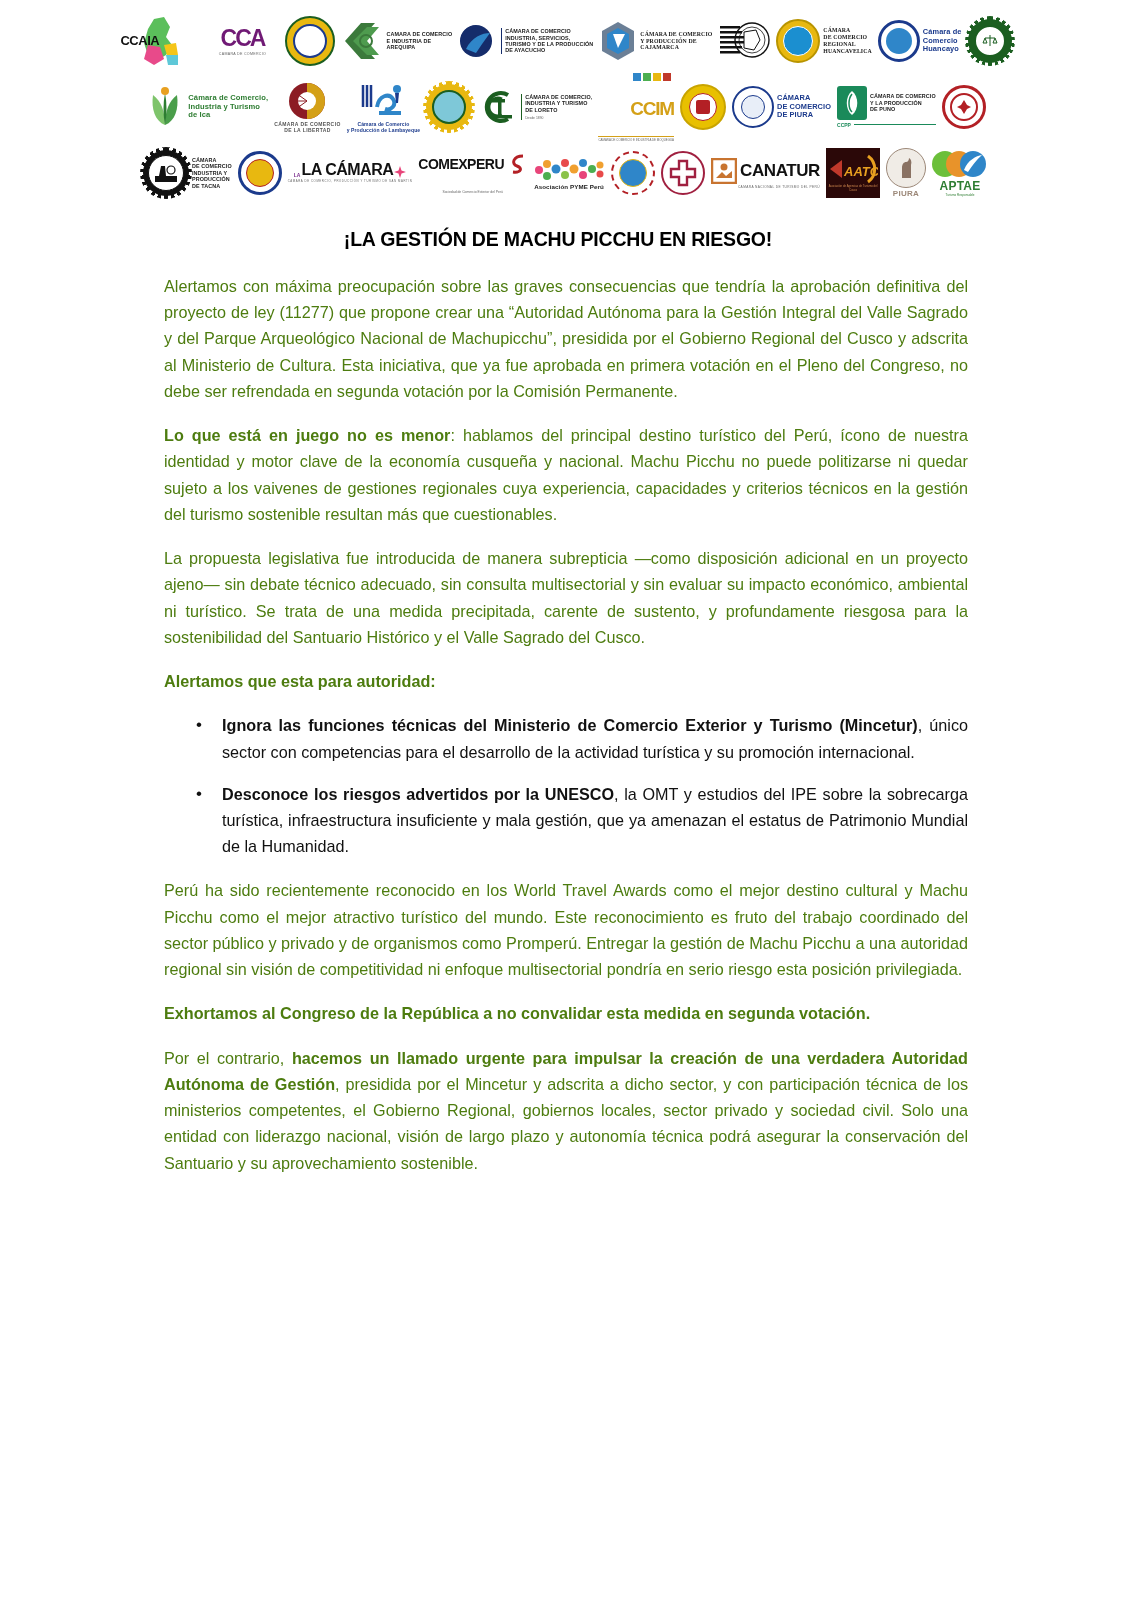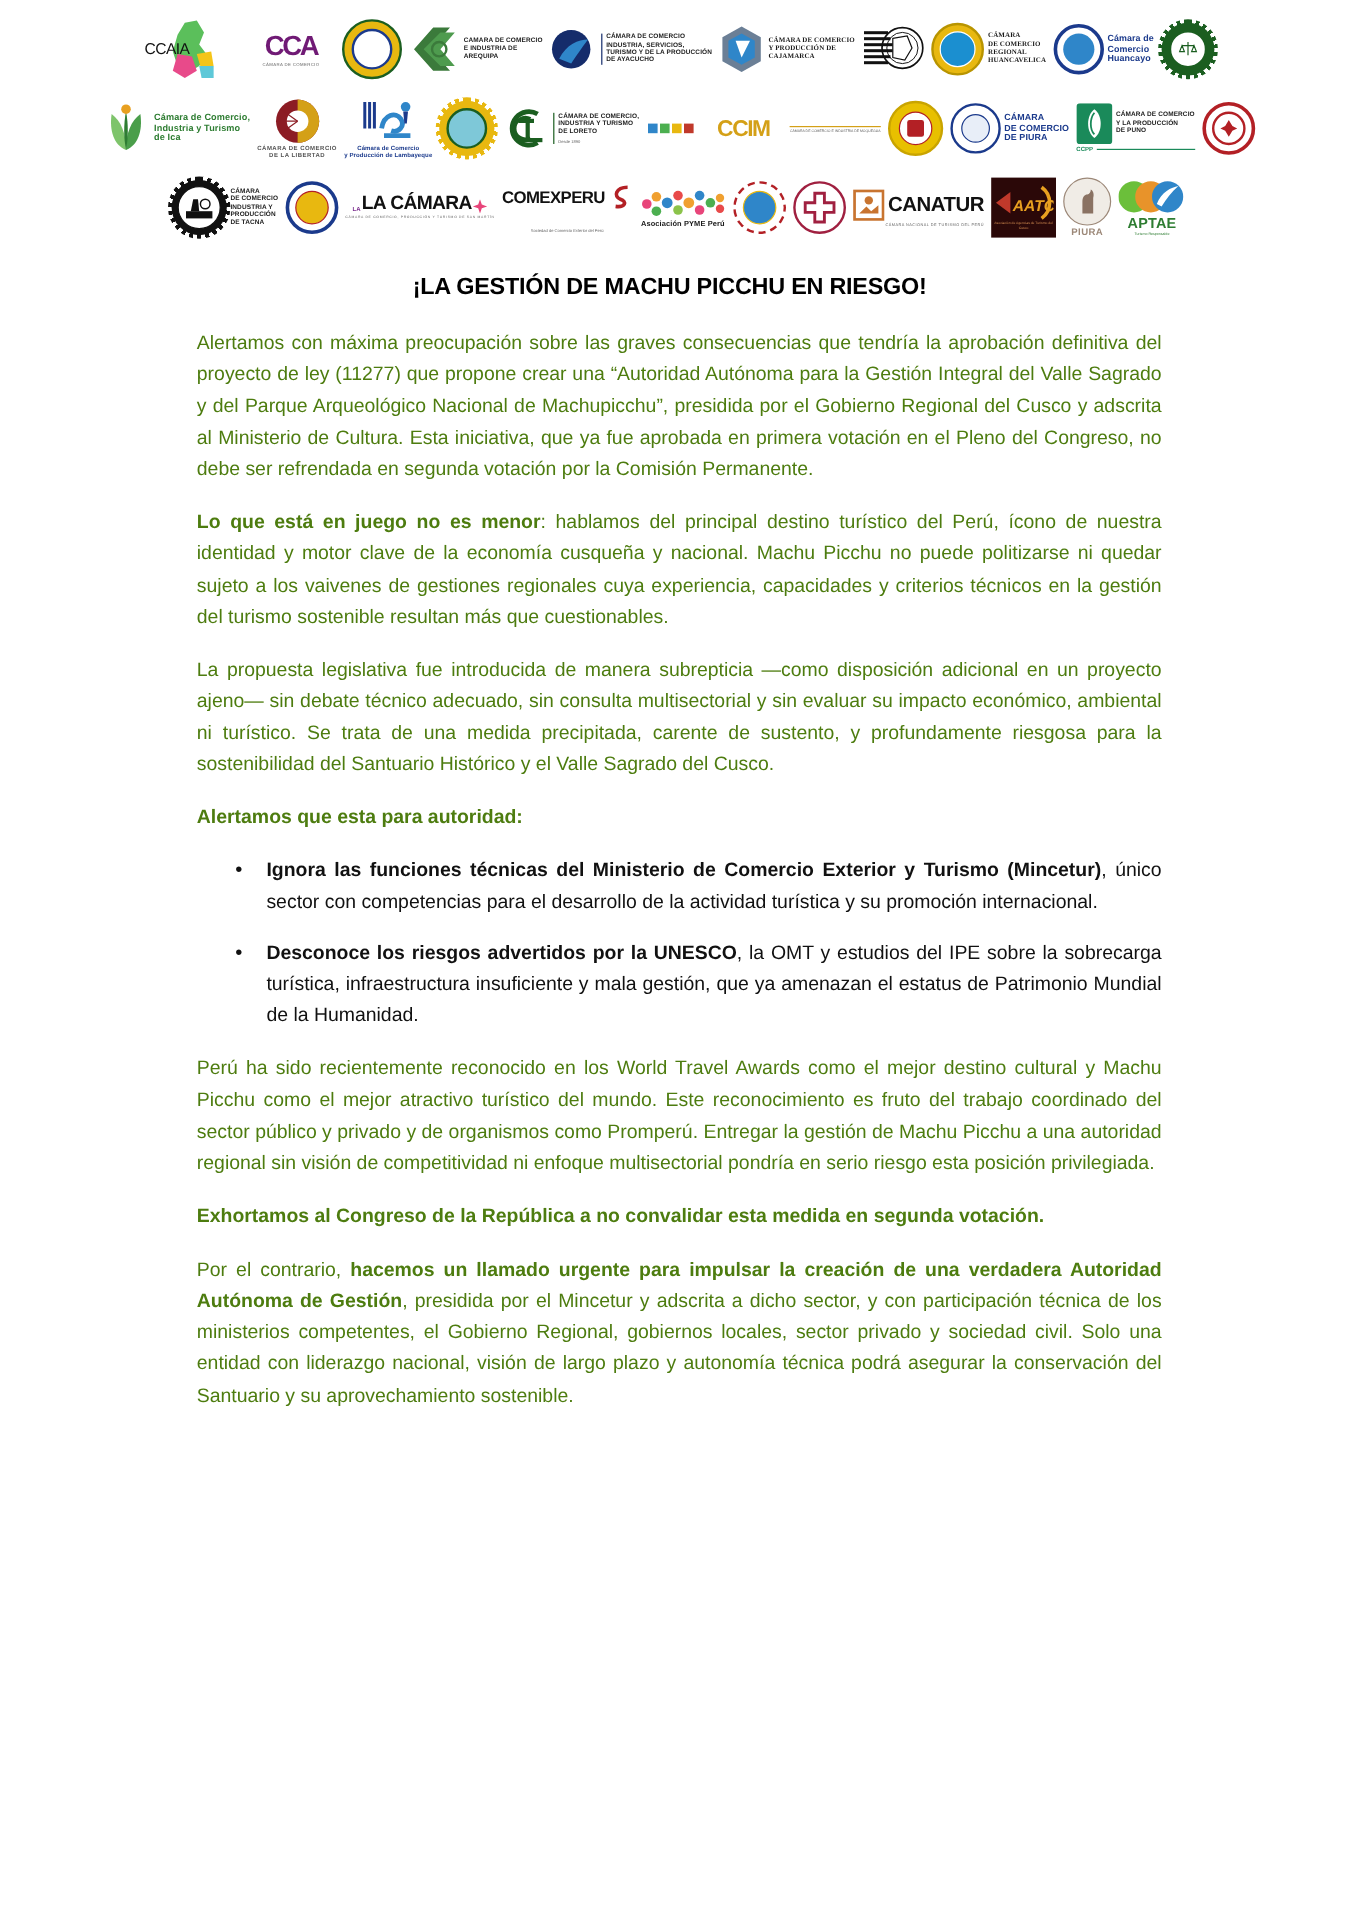--- a/index.html
+++ b/index.html
@@ -152,21 +152,21 @@
   <div class="logo-row">
 
     <div class="logo" style="width:80px;">
       <div class="logo-mark" style="position:relative;width:78px;height:52px;">
         <svg width="78" height="52" viewBox="0 0 78 52">
           <path d="M34 4 L44 2 L50 12 L46 22 L52 30 L46 40 L36 46 L28 40 L24 28 L28 14 Z" fill="#5bbf5b"></path>
           <path d="M28 30 L40 32 L44 44 L34 50 L24 44 Z" fill="#e84a8a"></path>
           <path d="M44 30 L56 28 L58 40 L48 44 Z" fill="#f5c518"></path>
           <path d="M46 40 L58 40 L58 50 L48 50 Z" fill="#5ec8d8"></path>
         </svg>
-        <span style="position:absolute;left:0;top:18px;font-size:13px;font-weight:400;color:#111;letter-spacing:-0.5px;">CCAIA</span>
+        <span style="position:absolute;left:0;top:18px;font-size:13px;font-weight:700;color:#111;letter-spacing:-0.5px;">CCAIA</span>
       </div>
     </div>
 
     <div class="logo" style="width:74px;flex-direction:column;gap:1px;">
       <div style="font-size:23px;font-weight:900;letter-spacing:-2px;line-height:1;">
         <span style="color:#701a75;">CCA</span>
       </div>
       <div class="logo-sub" style="font-size:3.6px;letter-spacing:0.3px;">CÁMARA DE COMERCIO</div>
     </div>
 
@@ -339,21 +339,21 @@
         </svg>
       </div>
       <div style="display:flex;flex-direction:column;gap:2px;border-left:1px solid #1b5e20;padding-left:3px;">
         <div class="logo-text">CÁMARA DE COMERCIO,
 INDUSTRIA Y TURISMO
 DE LORETO</div>
         <div class="logo-sub">Desde 1890</div>
       </div>
     </div>
 
-    <div class="logo" style="flex-direction:row;gap:17px;">
+    <div class="logo" style="flex-direction:column;gap:17px;align-items:flex-end;">
       <div class="logo-mark">
         <svg width="42" height="10" viewBox="0 0 42 10">
           <rect x="1" y="1" width="8" height="8" fill="#2f86c9"></rect>
           <rect x="11" y="1" width="8" height="8" fill="#4caf50"></rect>
           <rect x="21" y="1" width="8" height="8" fill="#e8b810"></rect>
           <rect x="31" y="1" width="8" height="8" fill="#c0392b"></rect>
         </svg>
       </div>
       <div style="font-size:19px;font-weight:900;color:#d4a017;letter-spacing:-1.2px;line-height:1;">CCIM</div>
       <div class="logo-sub" style="font-size:2.9px;border-top:1px solid #d4a017;padding-top:1px;text-align:center;">CÁMARA DE COMERCIO E INDUSTRIA DE MOQUEGUA</div>

